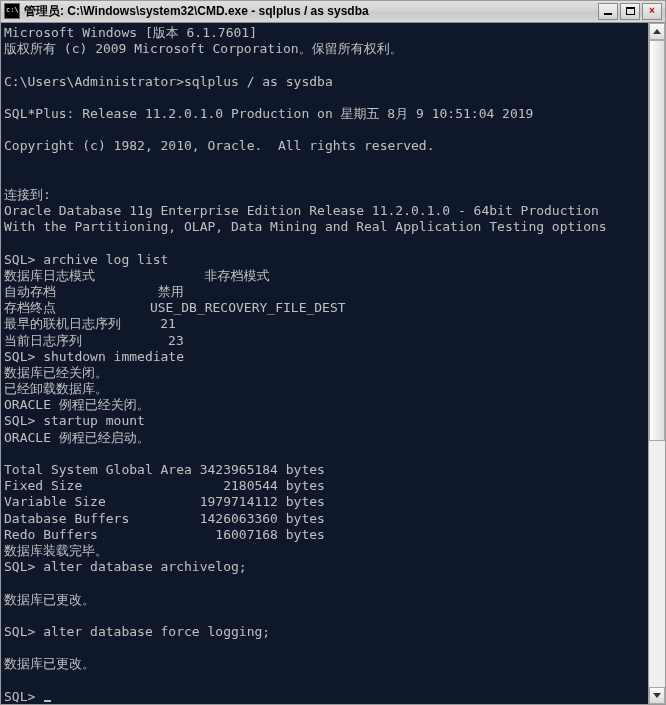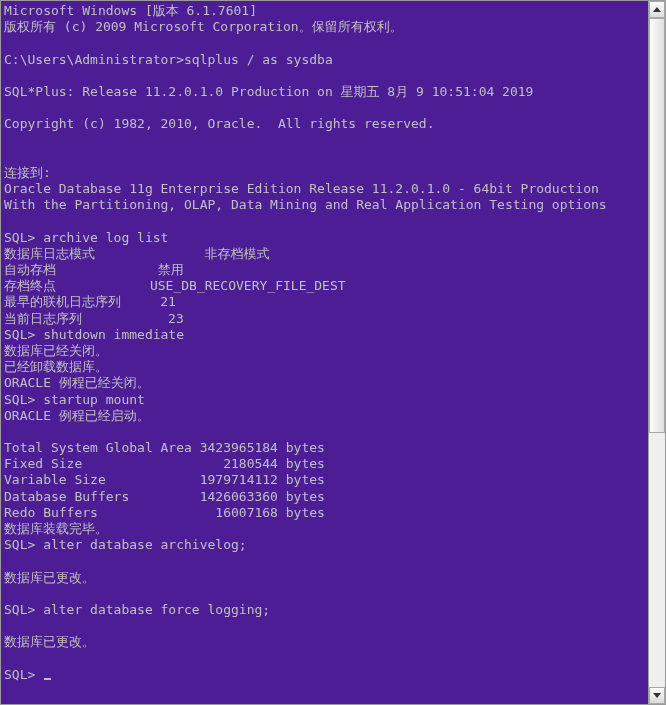--- a/index.html
+++ b/index.html
@@ -100,21 +100,21 @@
     width: 9px;
     height: 8px;
     border: 1px solid #000;
     border-top-width: 2px;
     box-sizing: border-box;
   }
   
   .body-wrap {
     flex: 1 1 auto;
     display: flex;
-    background: #4c1d95;
+    background: #0f172a;
     overflow: hidden;
   }
   .console {
     flex: 1 1 auto;
     padding: 2px 0 0 3px;
     color: #c0c0c0;
     font-family: "DejaVu Sans Mono", monospace;
     font-size: 13px;
     line-height: 16.2px;
     white-space: pre;
@@ -180,20 +180,33 @@
     background: linear-gradient(to right, #fdfdfd, #dedede);
     border: 1px solid #a8a8a8;
     box-sizing: border-box;
   }
 </style>
 </head>
 <body>
 
 <div class="window">
 
+  <div class="titlebar">
+    <div class="title-icon"></div>
+    <div class="title-text">管理员: C:\Windows\system32\CMD.exe - sqlplus   / as sysdba</div>
+    <div class="title-buttons">
+      <div class="tbtn">
+          <span class="min-glyph"></span>
+        </div>
+      <div class="tbtn">
+          <span class="max-glyph"></span>
+        </div>
+      <div class="tbtn close">×</div>
+    </div>
+  </div>
 
   <div class="body-wrap">
     <div class="console" id="console-output"><div class="line">Microsoft Windows [版本 6.1.7601]</div><div class="line">版权所有 (c) 2009 Microsoft Corporation。保留所有权利。</div><div class="line"></div><div class="line">C:\Users\Administrator&gt;sqlplus / as sysdba</div><div class="line"></div><div class="line">SQL*Plus: Release 11.2.0.1.0 Production on 星期五 8月 9 10:51:04 2019</div><div class="line"></div><div class="line">Copyright (c) 1982, 2010, Oracle.  All rights reserved.</div><div class="line"></div><div class="line"></div><div class="line">连接到:</div><div class="line">Oracle Database 11g Enterprise Edition Release 11.2.0.1.0 - 64bit Production</div><div class="line">With the Partitioning, OLAP, Data Mining and Real Application Testing options</div><div class="line"></div><div class="line">SQL&gt; archive log list</div><div class="line">数据库日志模式              非存档模式</div><div class="line">自动存档             禁用</div><div class="line">存档终点            USE_DB_RECOVERY_FILE_DEST</div><div class="line">最早的联机日志序列     21</div><div class="line">当前日志序列           23</div><div class="line">SQL&gt; shutdown immediate</div><div class="line">数据库已经关闭。</div><div class="line">已经卸载数据库。</div><div class="line">ORACLE 例程已经关闭。</div><div class="line">SQL&gt; startup mount</div><div class="line">ORACLE 例程已经启动。</div><div class="line"></div><div class="line">Total System Global Area 3423965184 bytes</div><div class="line">Fixed Size                  2180544 bytes</div><div class="line">Variable Size            1979714112 bytes</div><div class="line">Database Buffers         1426063360 bytes</div><div class="line">Redo Buffers               16007168 bytes</div><div class="line">数据库装载完毕。</div><div class="line">SQL&gt; alter database archivelog;</div><div class="line"></div><div class="line">数据库已更改。</div><div class="line"></div><div class="line">SQL&gt; alter database force logging;</div><div class="line"></div><div class="line">数据库已更改。</div><div class="line"></div><div class="line">SQL&gt; <span class="cursor"></span></div></div>
 
     <div class="scrollbar">
       <div class="sb-btn">
           <span class="arrow-up"></span>
         </div>
       <div class="sb-track">
         <div class="sb-thumb"></div>

